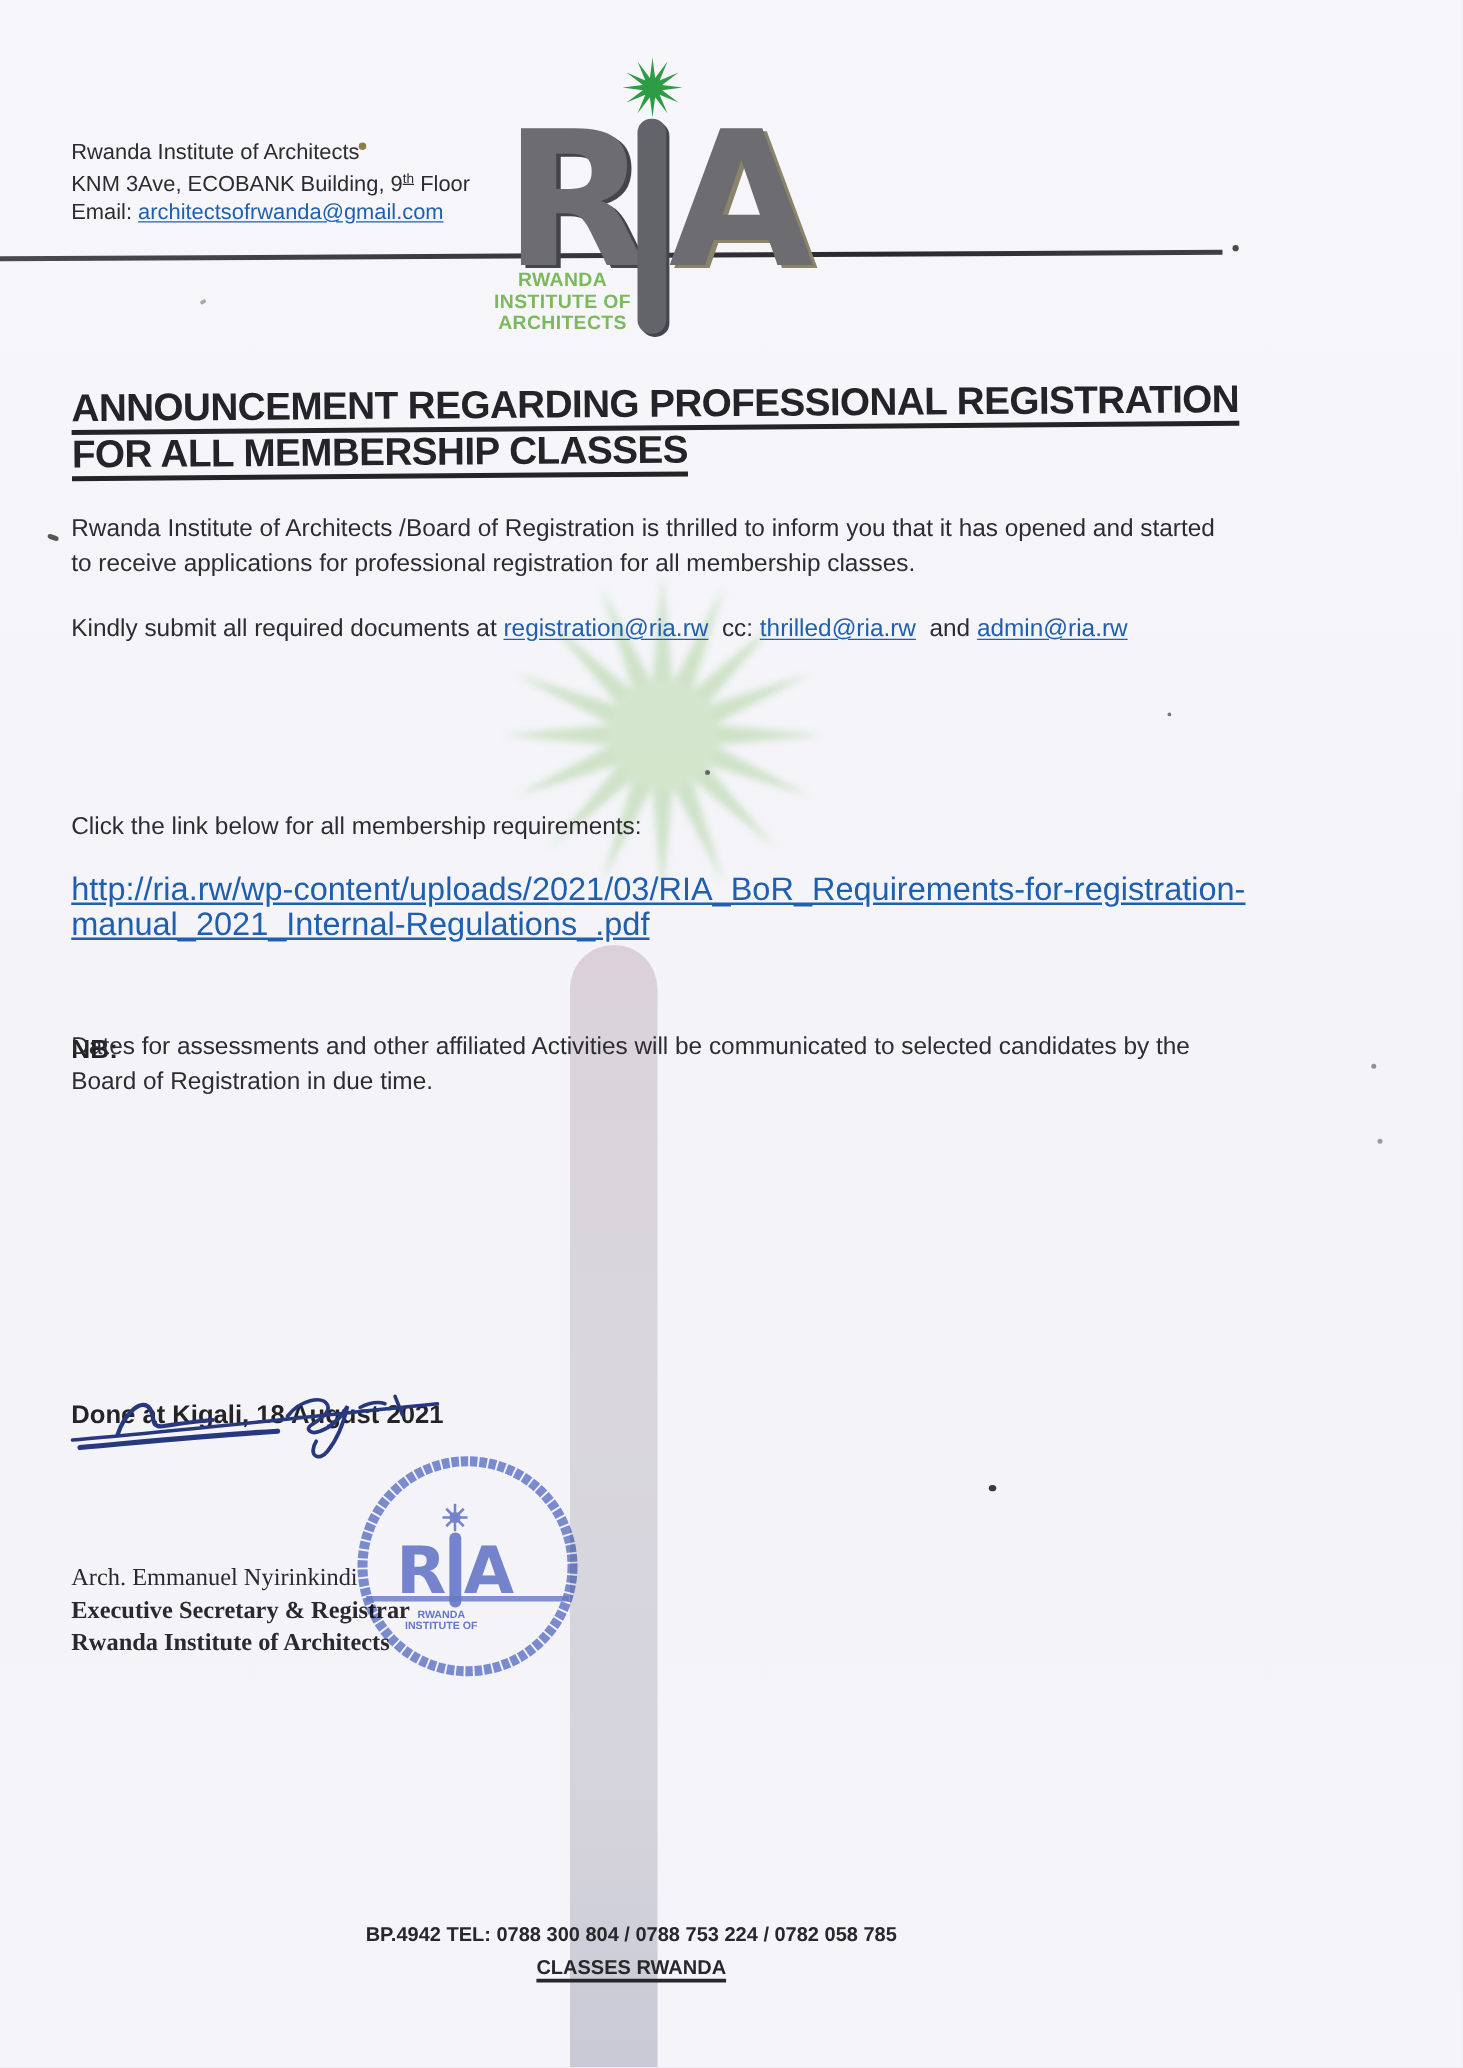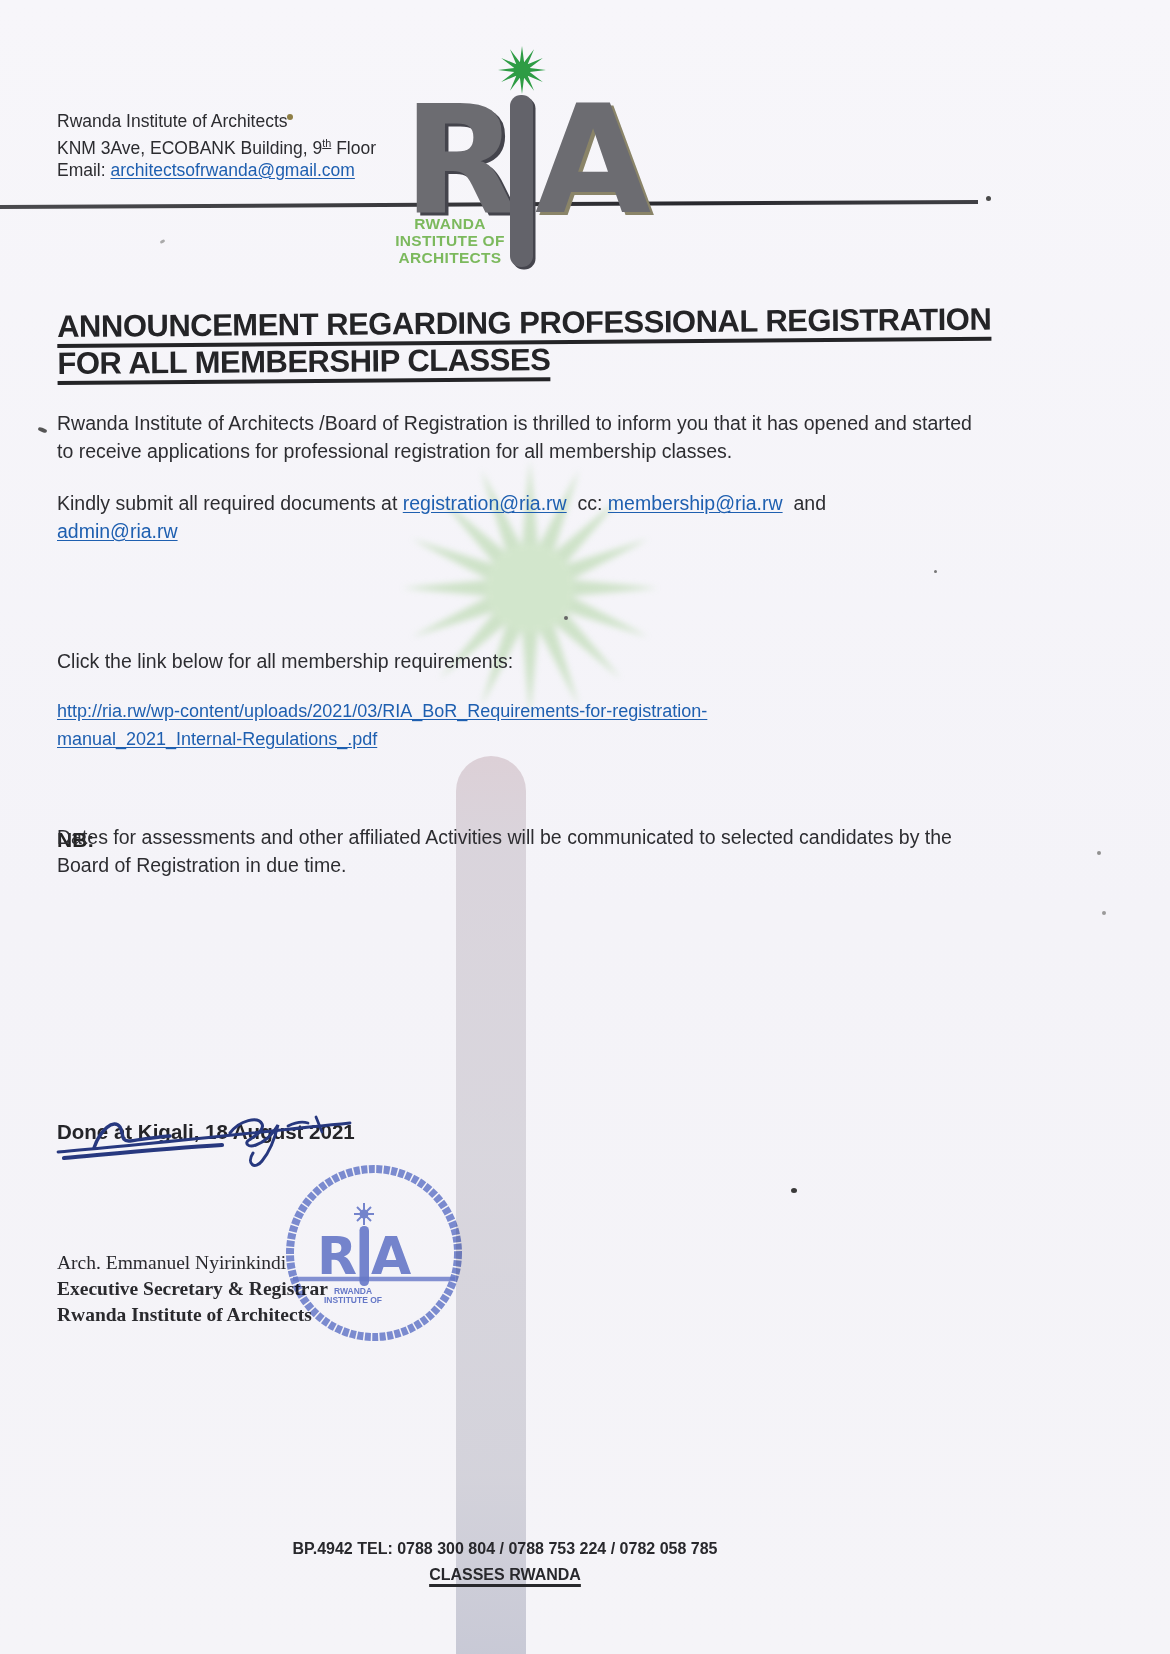--- a/index.html
+++ b/index.html
@@ -37,21 +37,21 @@
     left:57px; top:308px; width:1000px; z-index:3;
     font-size:31px; font-weight:bold; letter-spacing:-0.5px; line-height:37px; color:#242427;
     transform:rotate(-0.45deg); transform-origin:left top;
   }
   .title .u { text-decoration:underline; text-decoration-thickness:3.5px; text-underline-offset:7px; }
 
   .body-text { font-size:19.5px; line-height:27.5px; color:#2d2d31; z-index:3; }
   .pre { white-space:pre-wrap; }
   .bold { font-weight:bold; }
   .nb-h { font-size:21px; font-weight:bold; color:#222;margin-top:38px; }
-  .link-line { font-size:18px; line-height:27.5px; }
+  .link-line { font-size:26px; line-height:27.5px; }
 
   .date-line { font-size:20.5px; font-weight:bold; color:#242428; }
   .sig-block { font-size:19.5px; line-height:26px; color:#2a2a2e;font-family:Liberation Serif, serif; }
 
   .footer { left:225px; top:1536px; width:560px; text-align:center; z-index:3;
     font-size:16px; font-weight:bold; color:#28282c; line-height:26px; }
   .footer .u2 { text-decoration:underline; text-decoration-thickness:2.5px; text-underline-offset:4px; }
 
   .stamp-svg { mix-blend-mode:multiply; opacity:0.85; }
   .wm { z-index:1; }
@@ -103,21 +103,21 @@
     <text x="65" y="228" text-anchor="middle" font-family="Liberation Sans, sans-serif" font-weight="bold" font-size="15.5" letter-spacing="0.3" fill="#7cb95d">ARCHITECTS</text>
   </svg>
 
   <div class="abs title">
     <div><span class="u">ANNOUNCEMENT REGARDING PROFESSIONAL REGISTRATION</span></div>
     <div><span class="u">FOR ALL MEMBERSHIP CLASSES</span></div>
   </div>
 
   <div class="abs body-text z3" style="left:57px; top:410px; width:930px;">Rwanda Institute of Architects /Board of Registration is thrilled to inform you that it has opened and started to receive applications for professional registration for all membership classes.</div>
 
-  <div class="abs body-text pre z3" style="left:57px; top:490px; width:880px;"><span>Kindly submit all required documents at </span><a class="doc-link">registration@ria.rw</a><span>  cc: </span><a class="doc-link">membership@ria.rw</a><span>  and </span><a class="doc-link">admin@ria.rw</a></div>
+  <div class="abs body-text pre z3" style="left:57px; top:490px; width:880px;"><span>Kindly submit all required documents at </span><a class="doc-link">registration@ria.rw</a><span>  cc: </span><a class="doc-link">thrilled@ria.rw</a><span>  and </span><a class="doc-link">admin@ria.rw</a></div>
 
 
   <div class="abs body-text z3" style="left:57px; top:648px; width:900px;">Click the link below for all membership requirements:</div>
 
   <div class="abs link-line z3" style="left:57px; top:698px;">
     <div><a class="doc-link">http://ria.rw/wp-content/uploads/2021/03/RIA_BoR_Requirements-for-registration-</a></div>
     <div><a class="doc-link">manual_2021_Internal-Regulations_.pdf</a></div>
   </div>
 
   <div class="abs nb-h z3" style="left:57px; top:790px;">NB:</div>

